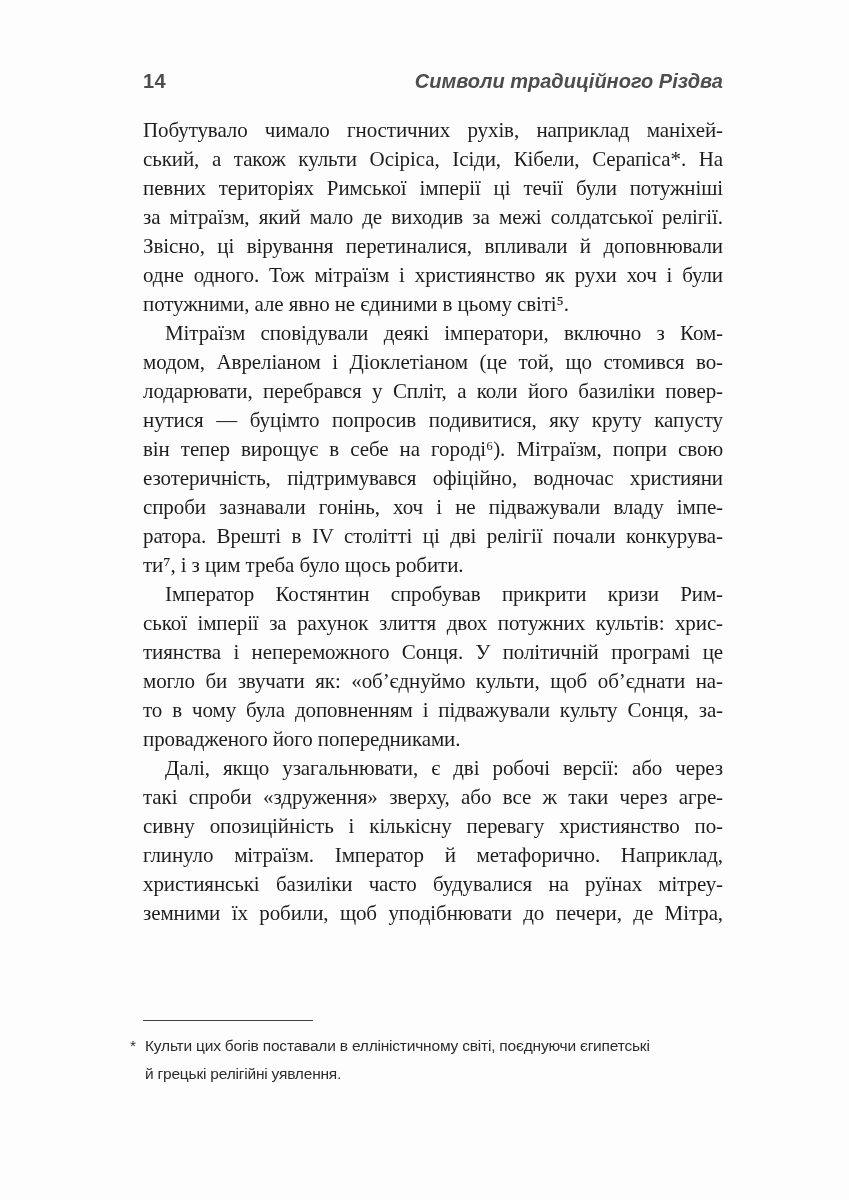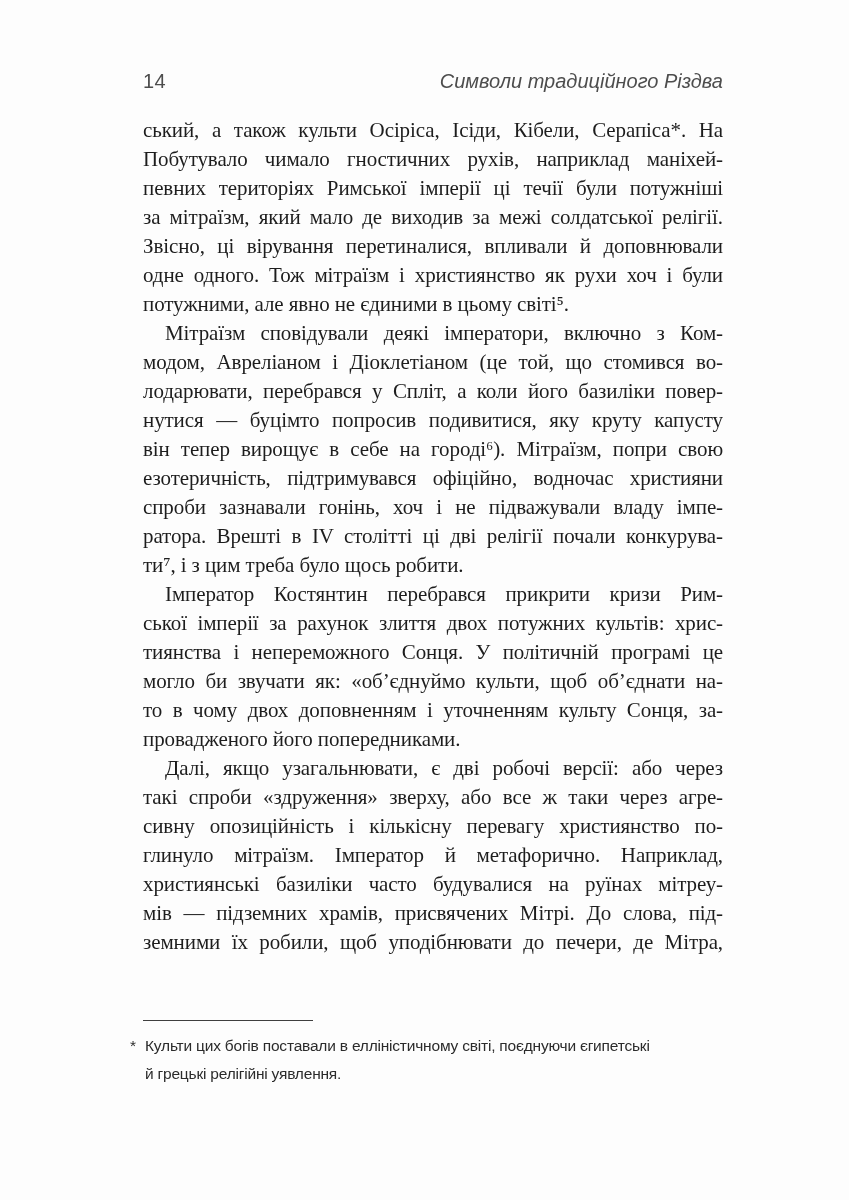--- a/index.html
+++ b/index.html
@@ -18,20 +18,21 @@
   .page-header {
     position: absolute;
     left: 143px;
     top: 70px;
     width: 580px;
     display: flex;
     justify-content: space-between;
     align-items: baseline;
     font-family: "Liberation Sans", "DejaVu Sans", sans-serif;
     color: #4d4d4d;
+    font-weight: bold;
   }
   .page-number {
     font-size: 20px;
     letter-spacing: 0.5px;
   }
   .running-title {
     font-size: 20px;
     font-style: italic;
   }
   .body-text {
@@ -86,48 +87,47 @@
 <body>
 
 <div class="page">
 
   <div class="page-header">
     <span class="page-number">14</span>
     <span class="running-title">Символи традиційного Різдва</span>
   </div>
 
   <div class="body-text">
+      <div class="line">Побутувало чимало гностичних рухів, наприклад маніхей-</div>
       <div class="line">ський, а також культи Осіріса, Ісіди, Кібели, Серапіса*. На</div>
-      <div class="line">Побутувало чимало гностичних рухів, наприклад маніхей-</div>
       <div class="line">певних територіях Римської імперії ці течії були потужніші</div>
       <div class="line">за мітраїзм, який мало де виходив за межі солдатської релігії.</div>
       <div class="line">Звісно, ці вірування перетиналися, впливали й доповнювали</div>
       <div class="line">одне одного. Тож мітраїзм і християнство як рухи хоч і були</div>
       <div class="line lastline">потужними, але явно не єдиними в цьому світі⁵.</div>
       <div class="line indent">Мітраїзм сповідували деякі імператори, включно з Ком-</div>
       <div class="line">модом, Авреліаном і Діоклетіаном (це той, що стомився во-</div>
       <div class="line">лодарювати, перебрався у Спліт, а коли його базиліки повер-</div>
       <div class="line">нутися — буцімто попросив подивитися, яку круту капусту</div>
       <div class="line">він тепер вирощує в себе на городі⁶). Мітраїзм, попри свою</div>
       <div class="line">езотеричність, підтримувався офіційно, водночас християни</div>
       <div class="line">спроби зазнавали гонінь, хоч і не підважували владу імпе-</div>
       <div class="line">ратора. Врешті в IV столітті ці дві релігії почали конкурува-</div>
       <div class="line lastline">ти⁷, і з цим треба було щось робити.</div>
-      <div class="line indent">Імператор Костянтин перебрався прикрити кризи Рим-</div>
+      <div class="line indent">Імператор Костянтин спробував прикрити кризи Рим-</div>
       <div class="line">ської імперії за рахунок злиття двох потужних культів: хрис-</div>
       <div class="line">тиянства і непереможного Сонця. У політичній програмі це</div>
       <div class="line">могло би звучати як: «об’єднуймо культи, щоб об’єднати на-</div>
-      <div class="line">то в чому двох доповненням і уточненням культу Сонця, за-</div>
+      <div class="line">то в чому була доповненням і підважували культу Сонця, за-</div>
       <div class="line lastline">провадженого його попередниками.</div>
       <div class="line indent">Далі, якщо узагальнювати, є дві робочі версії: або через</div>
       <div class="line">такі спроби «здруження» зверху, або все ж таки через агре-</div>
       <div class="line">сивну опозиційність і кількісну перевагу християнство по-</div>
       <div class="line">глинуло мітраїзм. Імператор й метафорично. Наприклад,</div>
       <div class="line">християнські базиліки часто будувалися на руїнах мітреу-</div>
-      <div class="line">мів — підземних храмів, присвячених Мітрі. До слова, під-</div>
       <div class="line">земними їх робили, щоб уподібнювати до печери, де Мітра,</div>
     </div>
 
   <div class="footnote-rule"></div>
 
   <div class="footnote">
     <span class="fn-marker">*</span>
     <div id="fn-lines">
         <div class="fn-line">Культи цих богів поставали в елліністичному світі, поєднуючи єгипетські</div>
         <div class="fn-line">й грецькі релігійні уявлення.</div>

